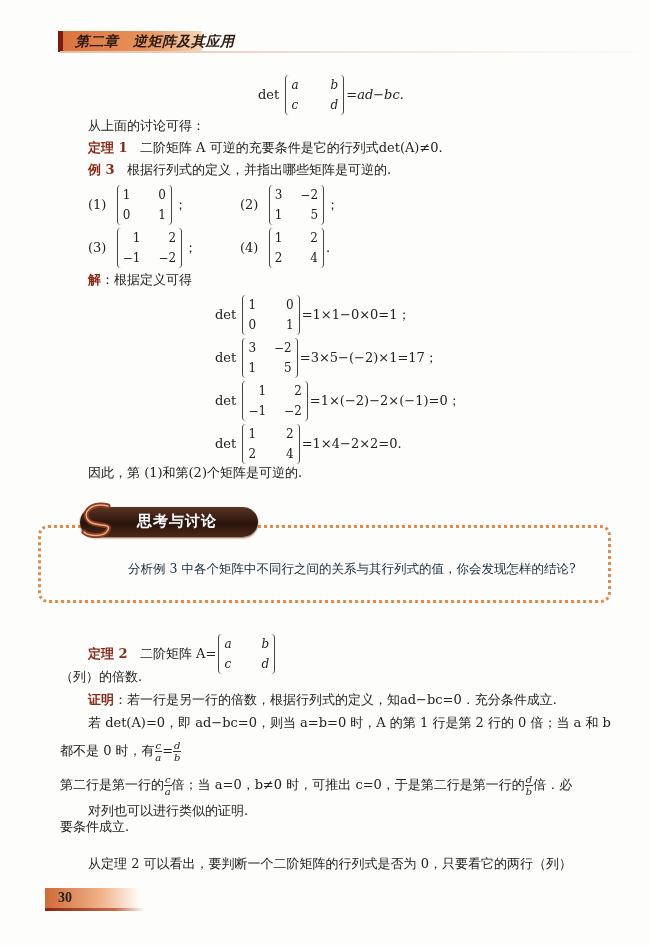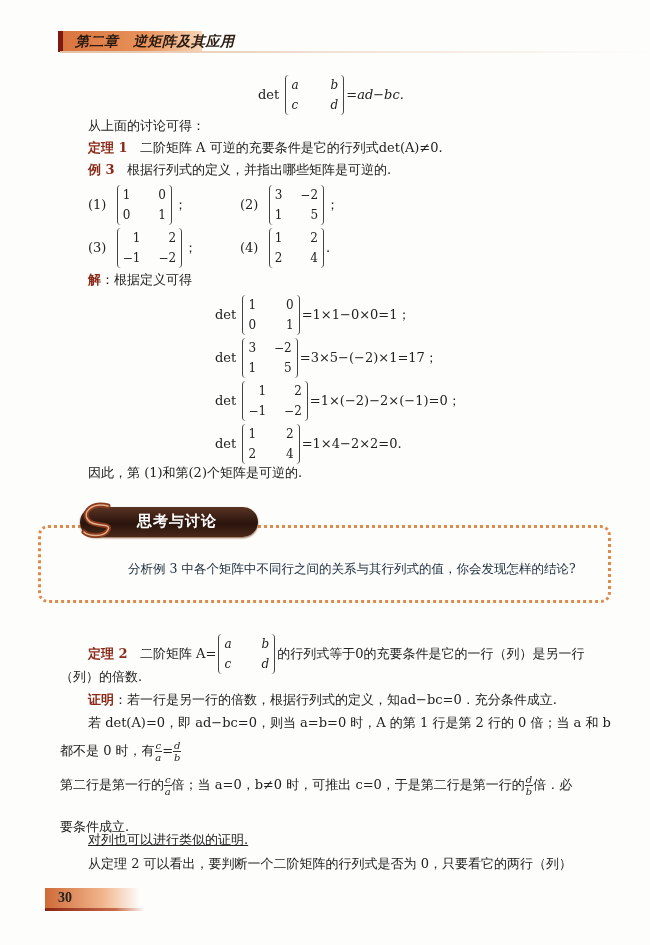--- a/index.html
+++ b/index.html
@@ -239,33 +239,33 @@
             <td class="l">a</td>
             <td style="width:22px"></td>
             <td class="r">b</td>
           </tr>
   <tr>
             <td class="l">c</td>
             <td></td>
             <td class="r">d</td>
           </tr>
         </tbody>
-      </table></span><span>的行列式等于0的充要条件是它的一行（列）是另一行</span>
+      </table></span>
 </div>
 <div class="abs line" style="left:60px;top:668px;">（列）的倍数.</div>
 
 <div class="abs line" style="left:88px;top:691px;">
   <span class="red">证明</span><span>：若一行是另一行的倍数，根据行列式的定义，知ad−bc=0．充分条件成立.</span>
 </div>
 <div class="abs line" style="left:88px;top:714px;">若 det(A)=0，即 ad−bc=0，则当 a=b=0 时，A 的第 1 行是第 2 行的 0 倍；当 a 和 b</div>
 <div class="abs line" style="left:60px;top:740px;">
   <span>都不是 0 时，有</span><span class="frac"><span class="num">c</span><span>a</span></span>=<span class="frac"><span class="num">d</span><span>b</span></span>
 </div>
 <div class="abs line" style="left:60px;top:774px;">
   <span>第二行是第一行的</span><span class="frac"><span class="num">c</span><span>a</span></span><span>倍；当 a=0，b≠0 时，可推出 c=0，于是第二行是第一行的</span><span class="frac"><span class="num">d</span><span>b</span></span><span>倍．必</span>
 </div>
 <div class="abs line" style="left:60px;top:808px;margin-top:10px;">要条件成立.</div>
-<div class="abs line" style="left:88px;top:831px;text-decoration:underline;">对列也可以进行类似的证明.</div>
+<div class="abs line" style="left:88px;top:802px;">对列也可以进行类似的证明.</div>
 <div class="abs line" style="left:88px;top:855px;">从定理 2 可以看出，要判断一个二阶矩阵的行列式是否为 0，只要看它的两行（列）</div>
 
 <div class="abs pg-bar"></div>
 <div class="abs pg-line"></div>
 <div class="abs pg-num">30</div>
 
 </body></html>

